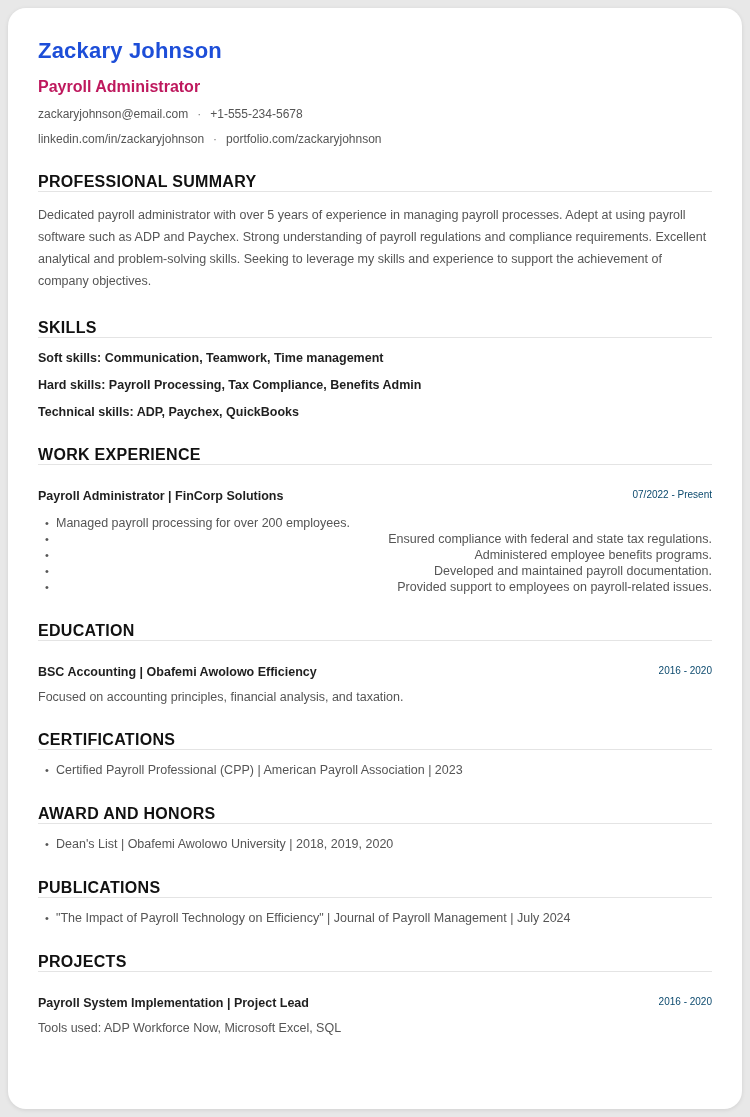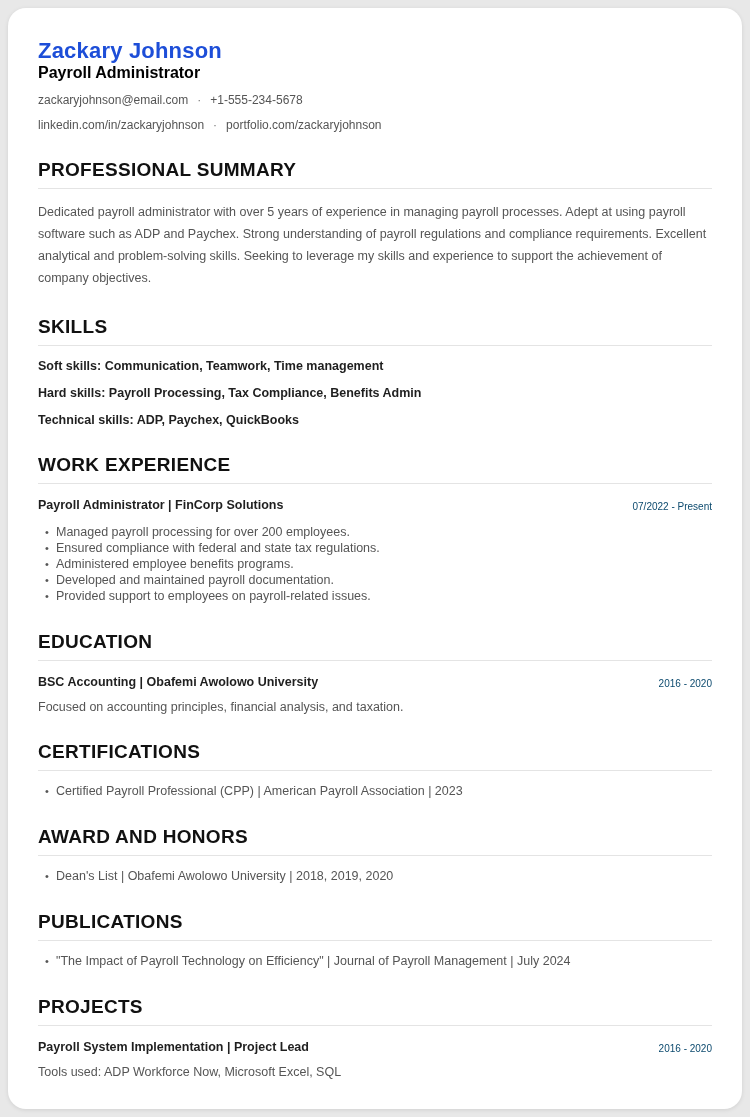--- a/index.html
+++ b/index.html
@@ -22,58 +22,58 @@
   
   .name {
     font-size: 22px;
     font-weight: bold;
     color: #1d4ed8;
     letter-spacing: 0.2px;
   }
   .job-title {
     font-size: 16px;
     font-weight: bold;
-    color: #000000;
+    color: #be185d;
+    margin-top: 14px;
   }
   .contact-row {
     margin-top: 11px;
     font-size: 12px;
     color: #555555;
     display: flex;
     align-items: center;
     gap: 9px;
   }
   .dot-sep { color: #777777; font-size: 12px; }
   
   .section { margin-top: 27px; }
   .section-heading {
-    font-size: 19px;
+    font-size: 16px;
     font-weight: bold;
     color: #111111;
     letter-spacing: 0.3px;
-    padding-bottom: 7px;
     border-bottom: 1px solid #e4e4e4;
   }
   .para {
     margin-top: 12px;
     font-size: 12.5px;
     color: #555555;
     line-height: 22px;
   }
   .skill-line {
     margin-top: 13px;
     font-size: 12.5px;
     font-weight: bold;
     color: #1f1f1f;
   }
   .entry-header {
-    margin-top: 14px;
+    margin-top: 24px;
     display: flex;
     justify-content: space-between;
-    align-items: flex-end;
+    align-items: flex-start;
   }
   .entry-title {
     font-size: 12.5px;
     font-weight: bold;
     color: #1f1f1f;
   }
   .entry-dates {
     font-size: 10px;
     color: #0c4a6e;
     white-space: nowrap;
@@ -88,21 +88,21 @@
     margin-top: 12px;
   }
   ul.bullets li {
     position: relative;
     padding-left: 18px;
     font-size: 12.5px;
     color: #555555;
     line-height: 16px;
     margin-top: 0;
   }
-  ul.bullets li + li { margin-top: 0; }
+  ul.bullets li + li { margin-top: 0; text-align: right; }
   ul.bullets li::before {
     content: "•";
     position: absolute;
     left: 7px;
     top: 0;
     color: #555555;
     font-size: 11px;
   }
 </style>
 </head>
@@ -148,21 +148,21 @@
       <li>Ensured compliance with federal and state tax regulations.</li>
       <li>Administered employee benefits programs.</li>
       <li>Developed and maintained payroll documentation.</li>
       <li>Provided support to employees on payroll-related issues.</li>
     </ul>
   </div>
 
   <div class="section">
     <div class="section-heading">EDUCATION</div>
     <div class="entry-header">
-      <span class="entry-title">BSC Accounting | Obafemi Awolowo University</span>
+      <span class="entry-title">BSC Accounting | Obafemi Awolowo Efficiency</span>
       <span class="entry-dates">2016 - 2020</span>
     </div>
     <p class="entry-sub">Focused on accounting principles, financial analysis, and taxation.</p>
   </div>
 
   <div class="section">
     <div class="section-heading">CERTIFICATIONS</div>
     <ul class="bullets">
       <li>Certified Payroll Professional (CPP) | American Payroll Association | 2023</li>
     </ul>

